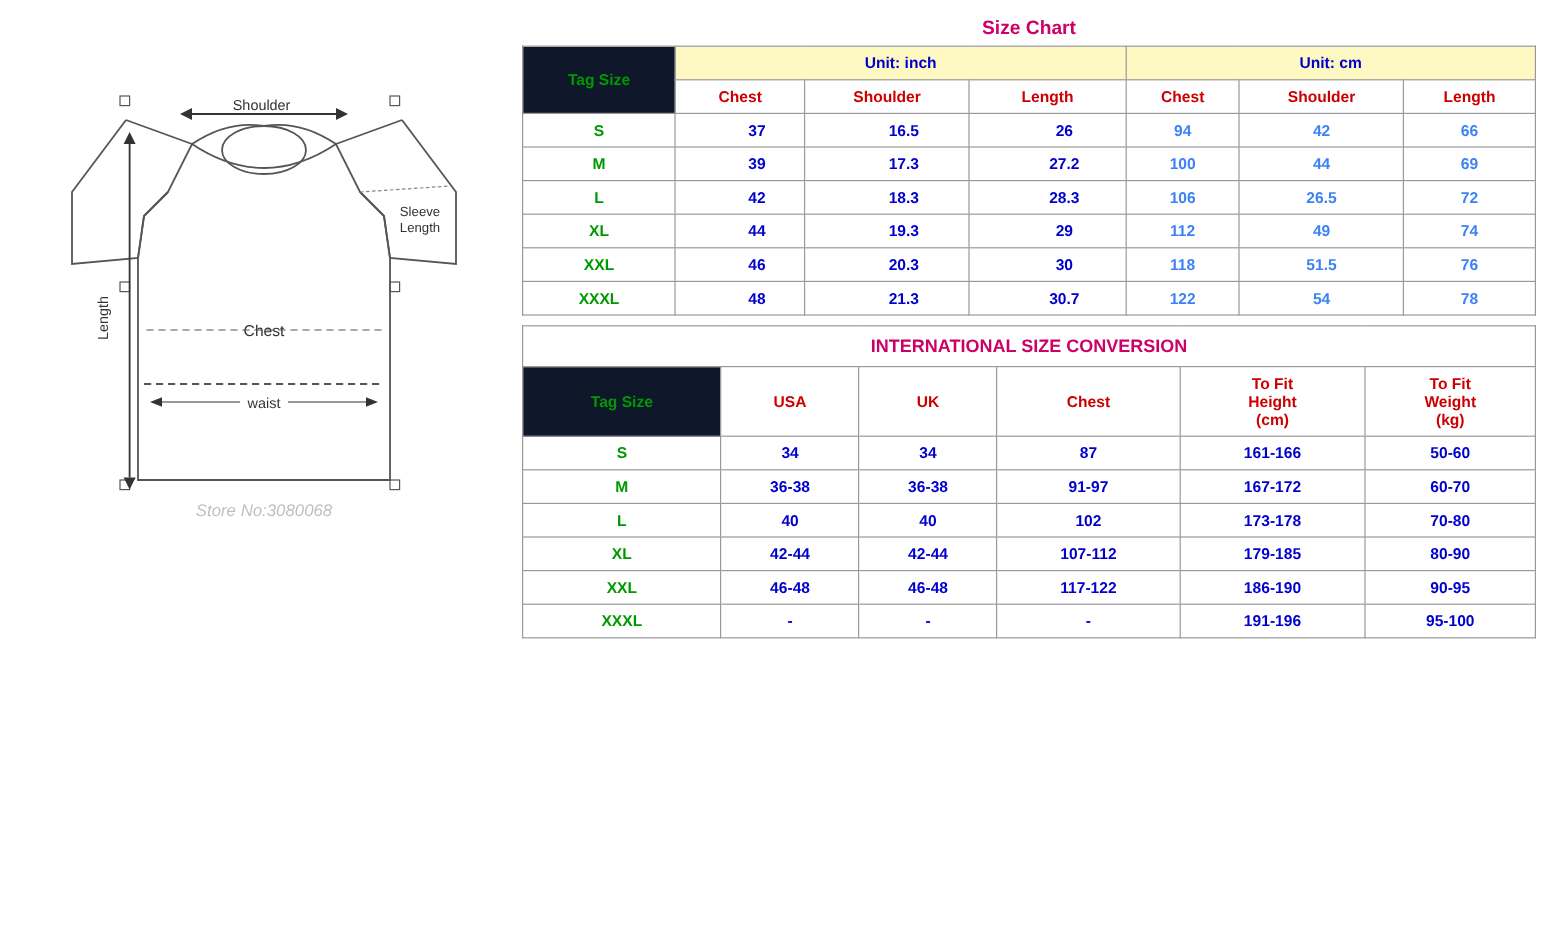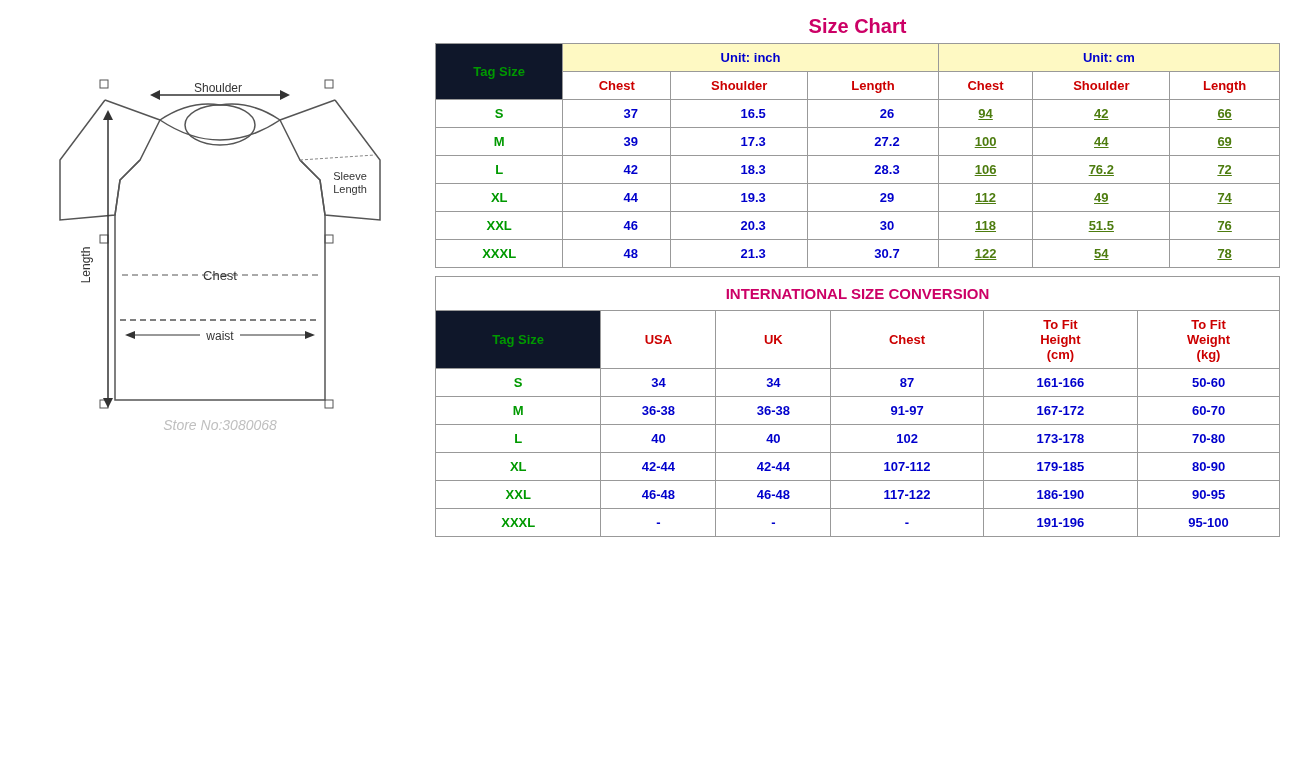--- a/index.html
+++ b/index.html
@@ -22,21 +22,21 @@
       padding: 10px;
       position: relative;
     }
     .right-panel {
       flex: 1;
       padding: 5px;
     }
     .section-title {
       text-align: center;
       color: #cc0066;
-      font-size: 20px;
+      font-size: 16px;
       font-weight: bold;
       margin-bottom: 5px;
     }
     table {
       width: 100%;
       border-collapse: collapse;
       margin-bottom: 8px;
     }
     th, td {
       border: 1px solid #999;
@@ -62,23 +62,22 @@
     .tag-size-cell {
       color: #009900;
       font-weight: bold;
     }
     .inch-val {
       color: #0000cc;
       font-weight: bold;
       padding-left: 32px;
     }
     .cm-val {
-      color: #4d7c0f;
-      font-weight: bold;
-      text-decoration: underline;
+      color: #3b82f6;
+      font-weight: bold;
     }
     .conversion-val {
       color: #0000cc;
       font-weight: bold;
     }
     .conversion-title {
       color: #cc0066;
       font-size: 15px;
       font-weight: bold;
       padding: 8px;
@@ -193,21 +192,21 @@
     <td class="cm-val">100</td>
     <td class="cm-val">44</td>
     <td class="cm-val">69</td>
   </tr>
         <tr>
     <td class="tag-size-cell">L</td>
     <td class="inch-val">42</td>
     <td class="inch-val">18.3</td>
     <td class="inch-val">28.3</td>
     <td class="cm-val">106</td>
-    <td class="cm-val">76.2</td>
+    <td class="cm-val">26.5</td>
     <td class="cm-val">72</td>
   </tr>
         <tr>
     <td class="tag-size-cell">XL</td>
     <td class="inch-val">44</td>
     <td class="inch-val">19.3</td>
     <td class="inch-val">29</td>
     <td class="cm-val">112</td>
     <td class="cm-val">49</td>
     <td class="cm-val">74</td>

